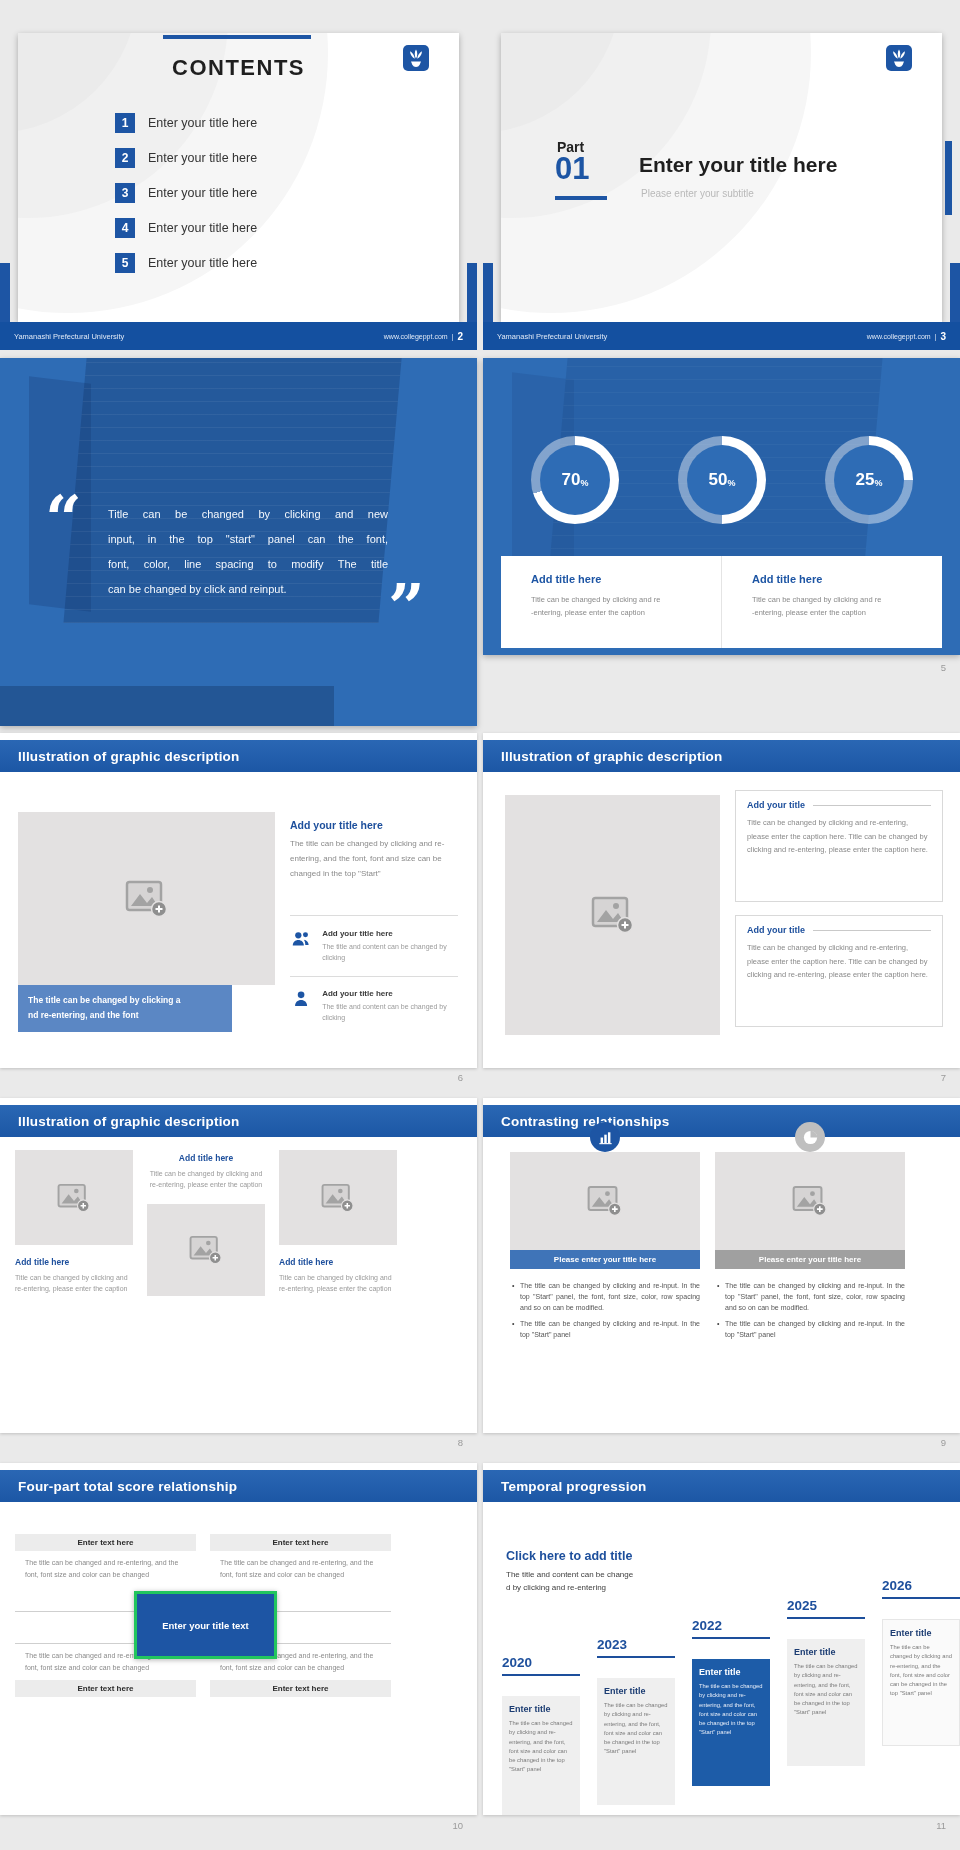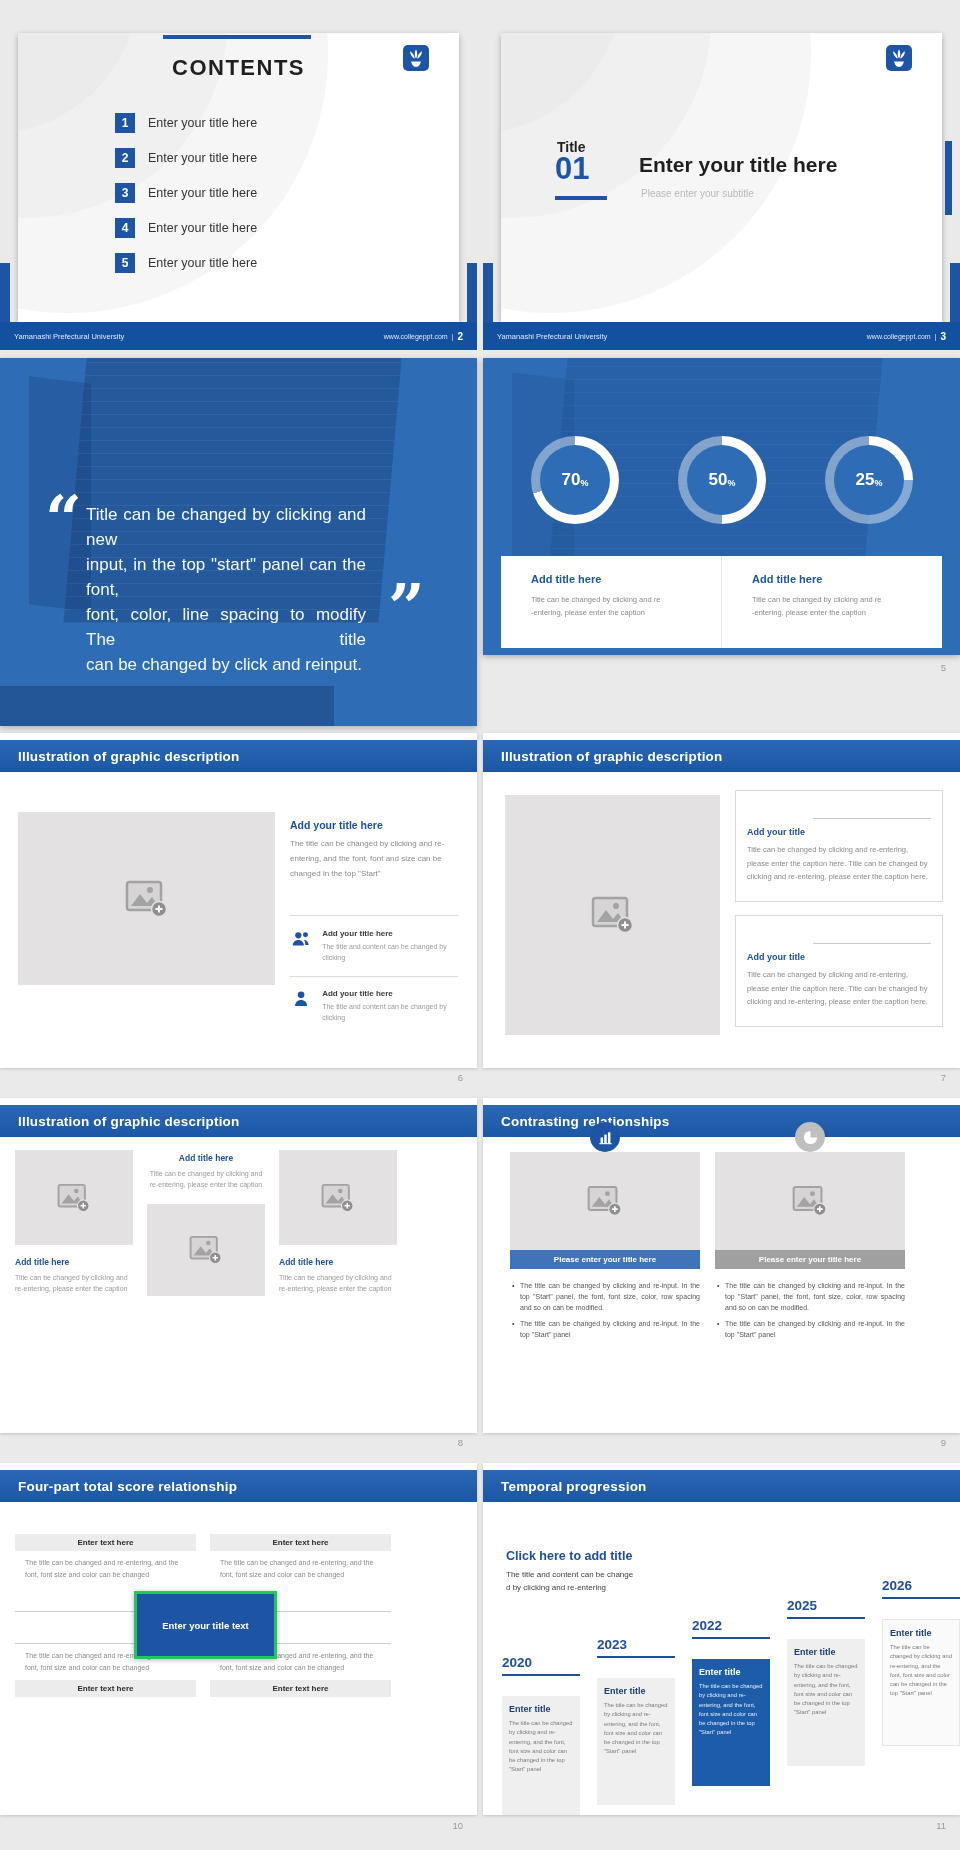--- a/index.html
+++ b/index.html
@@ -42,21 +42,21 @@
   
   .blue-slide{background:#2e6cb5;box-shadow:0 2px 6px rgba(0,0,0,.25);}
   .building{position:absolute;inset:0;overflow:hidden;}
   .b-main{position:absolute;left:16%;top:-6%;width:66%;height:78%;background:rgba(14,45,96,.30);
           transform:skewX(-5deg);
           background-image:repeating-linear-gradient(180deg,rgba(255,255,255,.06) 0 1px,transparent 1px 13px);}
   .b-side{position:absolute;left:6%;top:6%;width:13%;height:62%;background:rgba(18,52,108,.26);transform:skewY(7deg);}
   .b-base{position:absolute;left:0;bottom:0;width:70%;height:11%;background:rgba(10,35,75,.30);}
   .quote-mark{position:absolute;font-family:"DejaVu Serif","Liberation Serif",serif;font-weight:bold;
               color:#ffffff;font-size:64px;line-height:0.65;}
-  .quote-text{position:absolute;left:86px;top:144px;width:280px;color:#f4f8fd;font-size:17px;line-height:25px;}
+  .quote-text{position:absolute;left:108px;top:144px;width:280px;color:#f4f8fd;font-size:11px;line-height:25px;}
   .qline{text-align:justify;text-align-last:justify;}
   .qline:last-child{text-align-last:left;}
 
   .donut{position:absolute;width:88px;height:88px;border-radius:50%;}
   .donut::after{content:"";position:absolute;inset:9px;border-radius:50%;background:#2e6cb5;}
   .donut-label{position:absolute;inset:0;display:flex;align-items:center;justify-content:center;z-index:2;color:#fff;}
   .donut-val{font-size:17px;font-weight:bold;}
   .donut-unit{font-size:9px;font-weight:bold;margin-top:5px;}
   .stat-card{position:absolute;left:18px;top:198px;width:441px;height:92px;background:#ffffff;display:flex;}
   .stat-col{flex:1;padding:17px 0 0 30px;box-sizing:border-box;}
@@ -81,21 +81,21 @@
   .g1-body{position:absolute;left:290px;top:104px;width:166px;color:#8a8a8a;font-size:8px;line-height:1.85;}
   .g1-hr{position:absolute;left:290px;width:168px;height:1px;background:#dcdcdc;}
   .g1-item{position:absolute;left:290px;width:170px;display:flex;gap:10px;}
   .g1-item .ttl{color:#3a3a3a;font-weight:bold;font-size:8px;margin-bottom:3px;}
   .g1-item .bdy{color:#9a9a9a;font-size:7px;line-height:1.6;}
 
   
   .g2-box{position:absolute;left:252px;width:208px;height:112px;border:1px solid #d9d9d9;background:#fff;
           padding:9px 11px;box-sizing:border-box;}
   .g2-trow{display:flex;align-items:center;gap:8px;margin-bottom:6px;}
-  .g2-title{color:#1d4f9c;font-weight:bold;font-size:9px;white-space:nowrap;margin-top:27px;}
+  .g2-title{color:#1d4f9c;font-weight:bold;font-size:9px;white-space:nowrap;}
   .g2-line{flex:1;height:1px;background:#c9c9c9;}
   .g2-body{color:#8a8a8a;font-size:7.5px;line-height:1.8;}
 
   
   .g3-col{position:absolute;width:118px;}
   .g3-title{color:#1d4f9c;font-weight:bold;font-size:8.5px;margin-bottom:5px;}
   .g3-cap{color:#9a9a9a;font-size:7px;line-height:1.6;}
 
   
   .ct-col{position:absolute;width:190px;}
@@ -193,21 +193,21 @@
       <div class="curve3"></div>
       <div class="badge">
         <svg viewBox="0 0 26 26" width="26" height="26">
             <rect width="26" height="26" rx="5" fill="#1d55a4"></rect>
             <path d="M13 4.5c-1.7 2.5-1.7 6.5 0 9 1.7-2.5 1.7-6.5 0-9z" fill="#fff"></path>
             <path d="M7 6.3c.2 3.3 2.1 6.2 4.8 7.4-.4-3.2-2.2-6.1-4.8-7.4z" fill="#fff"></path>
             <path d="M19 6.3c-2.6 1.3-4.4 4.2-4.8 7.4 2.7-1.2 4.6-4.1 4.8-7.4z" fill="#fff"></path>
             <path d="M8 16.6h10l-1.3 3.2a4.2 4.2 0 0 1-7.4 0z" fill="#fff"></path>
           </svg>
       </div>
-      <div class="part-label">Title</div>
+      <div class="part-label">Part</div>
       <div class="part-num">01</div>
       <div class="part-line"></div>
       <div class="part-title">Enter your title here</div>
       <div class="part-sub">Please enter your subtitle</div>
     </div>
     <div class="rbar"></div>
     <div class="tab" style="left:0;"></div>
     <div class="tab" style="left:467px;"></div>
     <div class="footerbar">
       <span class="foot-left">Yamanashi Prefectural University</span>
@@ -279,20 +279,22 @@
       </div>
     <div class="ph abs" style="left:18px;top:79px;width:257px;height:173px;">
       <svg viewBox="0 0 44 38" width="44" height="38">
           <rect x="2" y="2" width="34" height="28" rx="2.5" fill="#d6d4d4" stroke="#a3a3a3" stroke-width="2.5"></rect>
           <circle cx="25" cy="10" r="3" fill="#a3a3a3"></circle>
           <path d="M6 26 L15 14 L22 23 L27 17 L33 26 Z" fill="#a3a3a3"></path>
           <circle cx="34" cy="29" r="7.5" fill="#8f8f8f" stroke="#e3e1e1" stroke-width="1.5"></circle>
           <path d="M34 25.5 v7 M30.5 29 h7" stroke="#fff" stroke-width="2"></path>
         </svg>
     </div>
+    <div class="cap-band prel">The title can be changed by clicking a
+nd re-entering, and the font</div>
     <div class="g1-title">Add your title here</div>
     <div class="g1-body">The title can be changed by clicking and re-entering, and the font, font and size can be changed in the top "Start"</div>
     <div class="g1-hr" style="top:182px;"></div>
     <div class="g1-item" style="top:196px;">
       <svg viewBox="0 0 24 20" width="24" height="20">
           <circle cx="9" cy="6" r="3.4" fill="#1d55a4"></circle>
           <path d="M3 17c0-3.6 2.7-6 6-6s6 2.4 6 6z" fill="#1d55a4"></path>
           <circle cx="16.8" cy="5.4" r="2.7" fill="#1d55a4"></circle>
           <path d="M15 10.8c3 .4 5.2 2.7 5.2 5.6h-3.6c0-2.2-.6-4.2-1.6-5.6z" fill="#1d55a4"></path>
         </svg>

